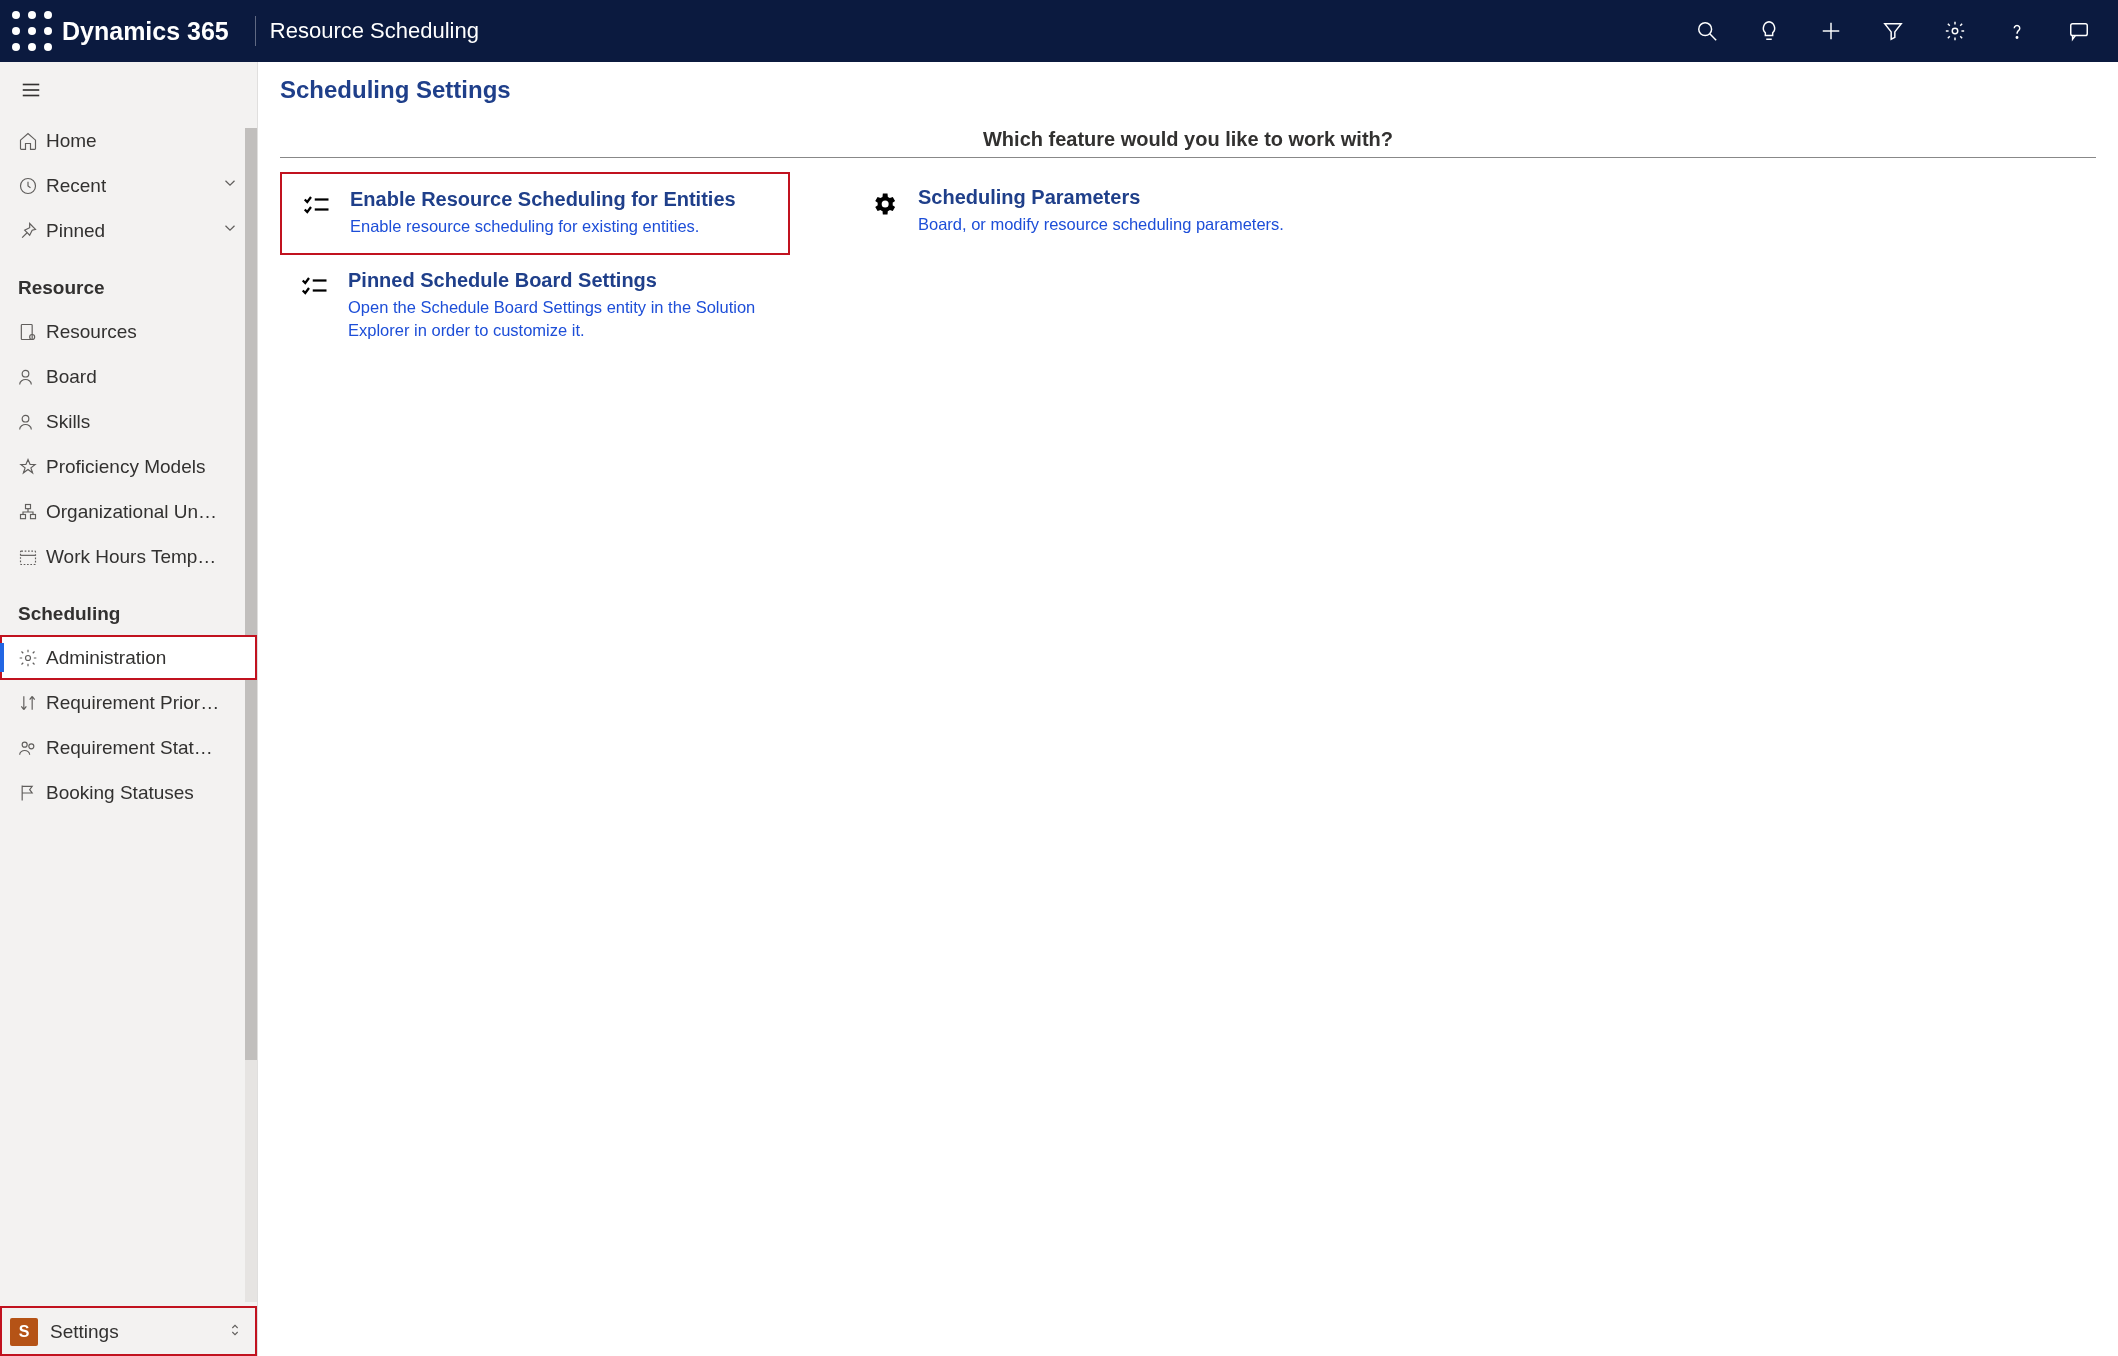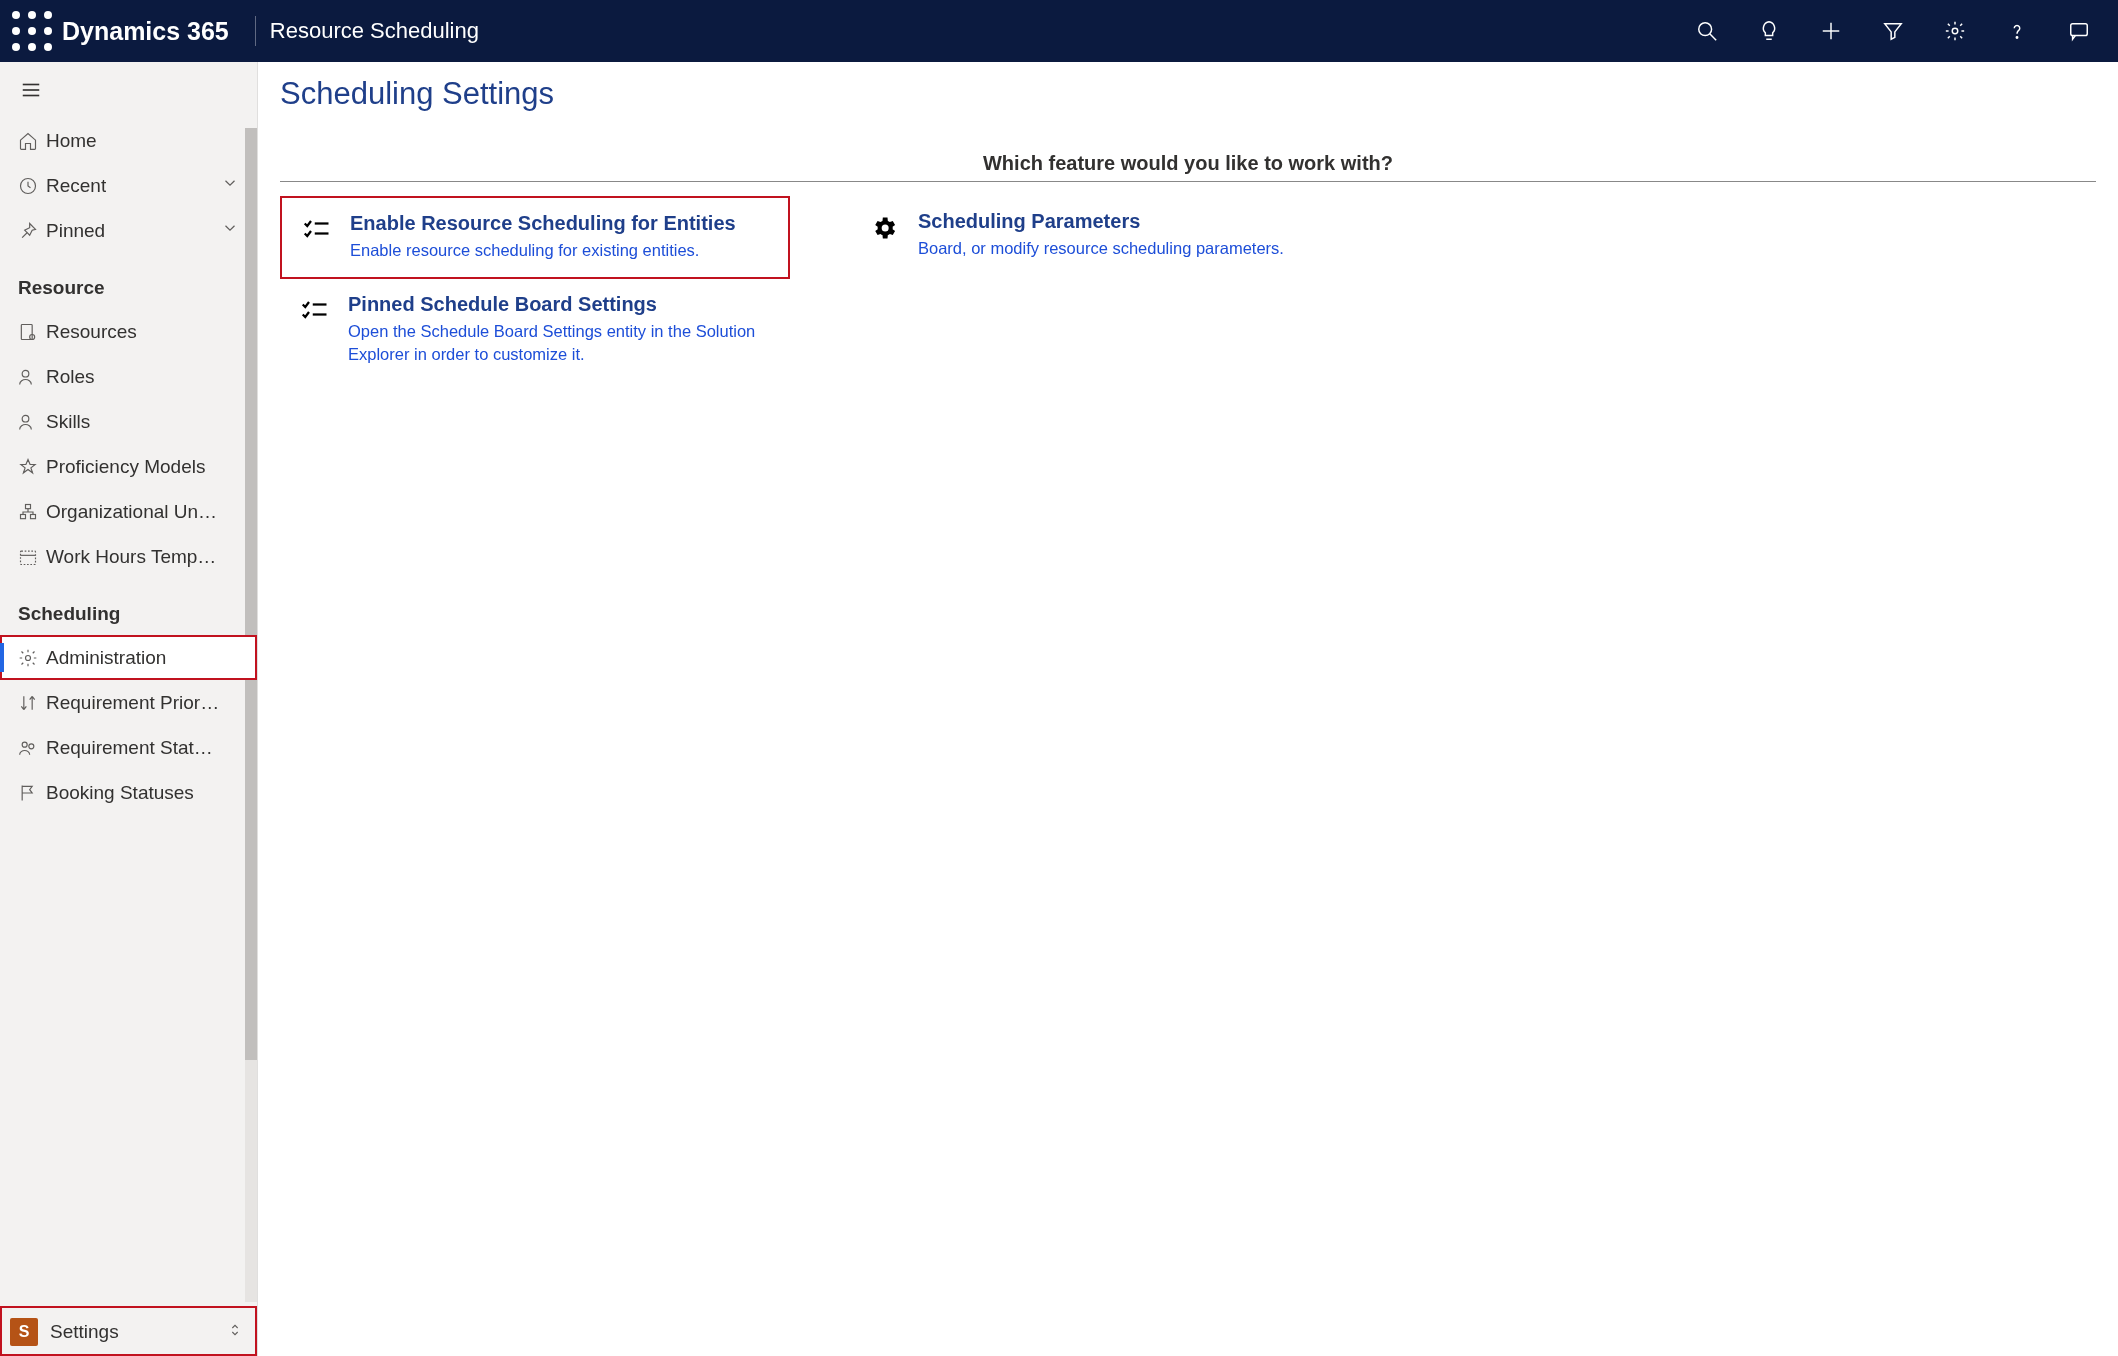--- a/index.html
+++ b/index.html
@@ -116,24 +116,24 @@
     background: #c1bfbd;
   }
 
   
   .main {
     flex:1;
     padding: 14px 22px;
     overflow:auto;
   }
   .page-title {
-    font-size: 31px;
+    font-size: 24px;
     color: #1f3f8a;
-    font-weight: 400;
-    margin-bottom: 40px;
+    font-weight: 700;
+    margin-bottom: 24px;
   }
   .prompt {
     font-size: 20px;
     font-weight: 700;
     padding-bottom: 6px;
     border-bottom: 1px solid #888;
     margin-bottom: 14px;
     text-align: center;
   }
   .tiles {
@@ -293,21 +293,21 @@
           </span>
         <span class="nav-label">Resources</span>
       </div>
       <div class="nav-item">
         <span class="nav-icon">
             <svg viewBox="0 0 24 24">
               <circle cx="9" cy="8" r="4"></circle>
               <path d="M2 21c0-4 4-6 7-6s7 2 7 6"></path>
             </svg>
           </span>
-        <span class="nav-label">Roles</span>
+        <span class="nav-label">Board</span>
       </div>
       <div class="nav-item">
         <span class="nav-icon">
             <svg viewBox="0 0 24 24">
               <circle cx="9" cy="8" r="4"></circle>
               <path d="M2 21c0-4 4-6 7-6s7 2 7 6"></path>
             </svg>
           </span>
         <span class="nav-label">Skills</span>
       </div>

